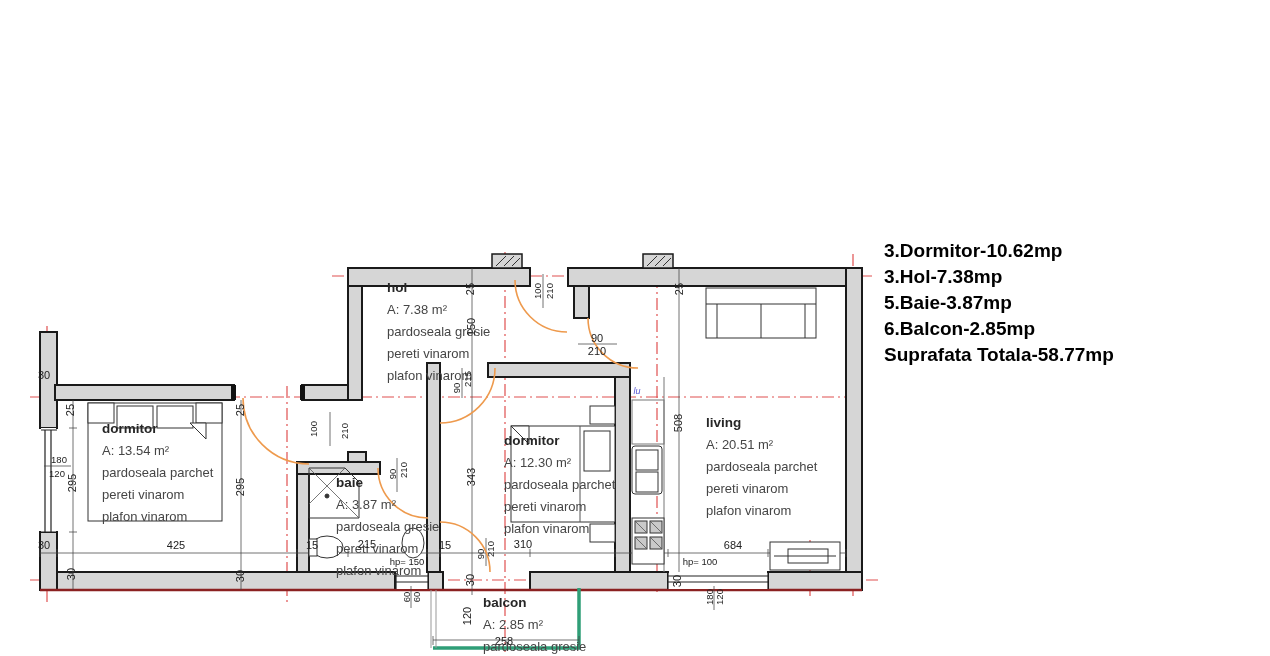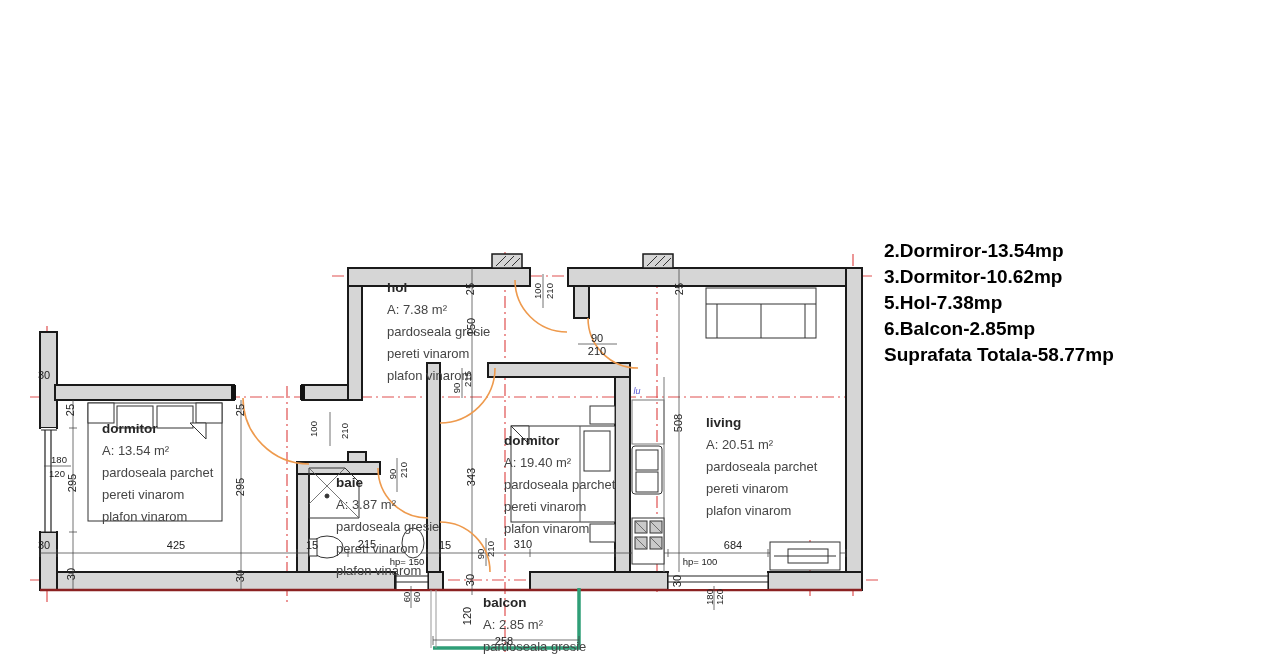--- a/index.html
+++ b/index.html
@@ -190,21 +190,21 @@
   </div>
   <div class="room" style="left:336px;top:472px">
     <span class="rname">baie</span>
     <span>A: 3.87 m²</span>
     <span>pardoseala gresie</span>
     <span>pereti vinarom</span>
     <span>plafon vinarom</span>
   </div>
   <div class="room" style="left:504px;top:430px">
     <span class="rname">dormitor</span>
-    <span>A: 19.40 m²</span>
+    <span>A: 12.30 m²</span>
     <span>pardoseala parchet</span>
     <span>pereti vinarom</span>
     <span>plafon vinarom</span>
   </div>
   <div class="room" style="left:706px;top:412px">
     <span class="rname">living</span>
     <span>A: 20.51 m²</span>
     <span>pardoseala parchet</span>
     <span>pereti vinarom</span>
     <span>plafon vinarom</span>
@@ -254,20 +254,20 @@
   <div class="lbl rot" style="left:678px;top:423px">508</div>
   <div class="lbl rot small" style="left:537px;top:291px">100</div>
   <div class="lbl rot small" style="left:549px;top:291px">210</div>
   <div class="lbl" style="left:597px;top:338px">90</div>
   <div class="lbl" style="left:597px;top:351px">210</div>
   <div class="lbl rot small" style="left:392px;top:474px">90</div>
   <div class="lbl rot small" style="left:403px;top:470px">210</div>
   <div class="lbl lu" style="left:637px;top:391px">lu</div>
 
   <div class="legend">
-    <div>2.Dormiror-13.54mp</div>
     <div>3.Dormitor-10.62mp</div>
-    <div>5.Hol-7.38mp</div>
+    <div>3.Hol-7.38mp</div>
+    <div>5.Baie-3.87mp</div>
     <div>6.Balcon-2.85mp</div>
     <div class="total">Suprafata Totala-58.77mp</div>
   </div>
 
 </div>
 
 </body></html>

